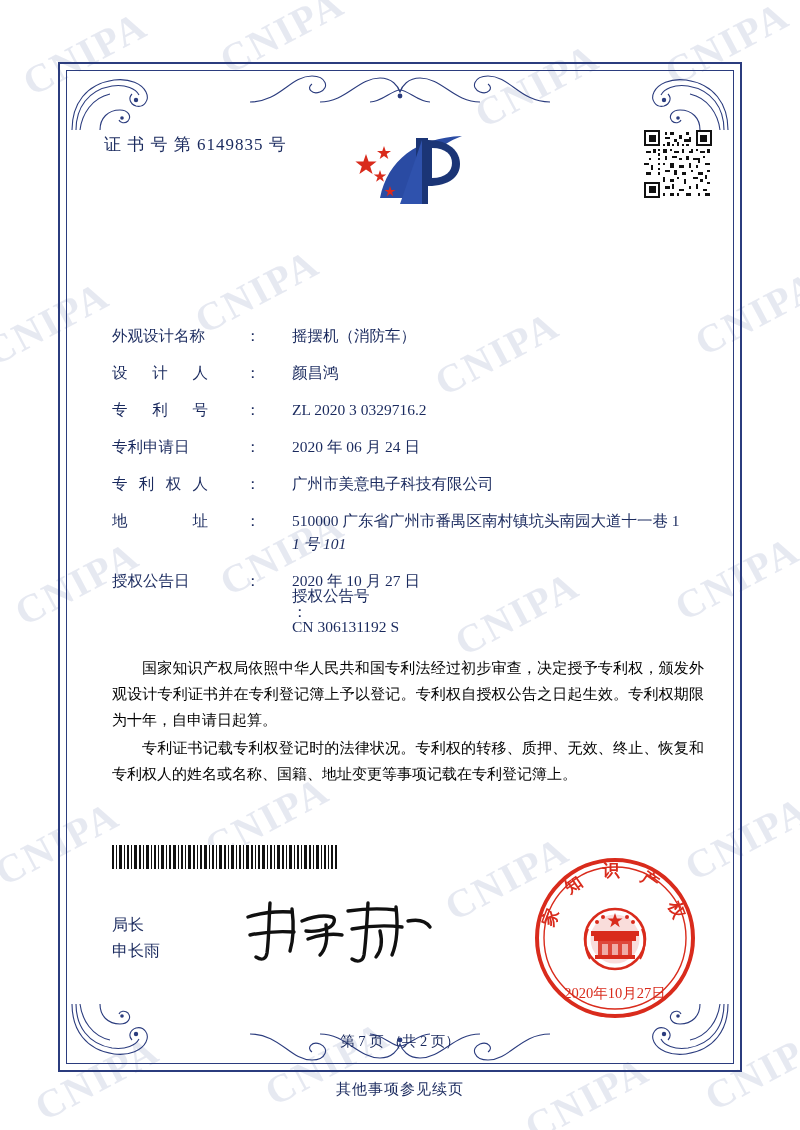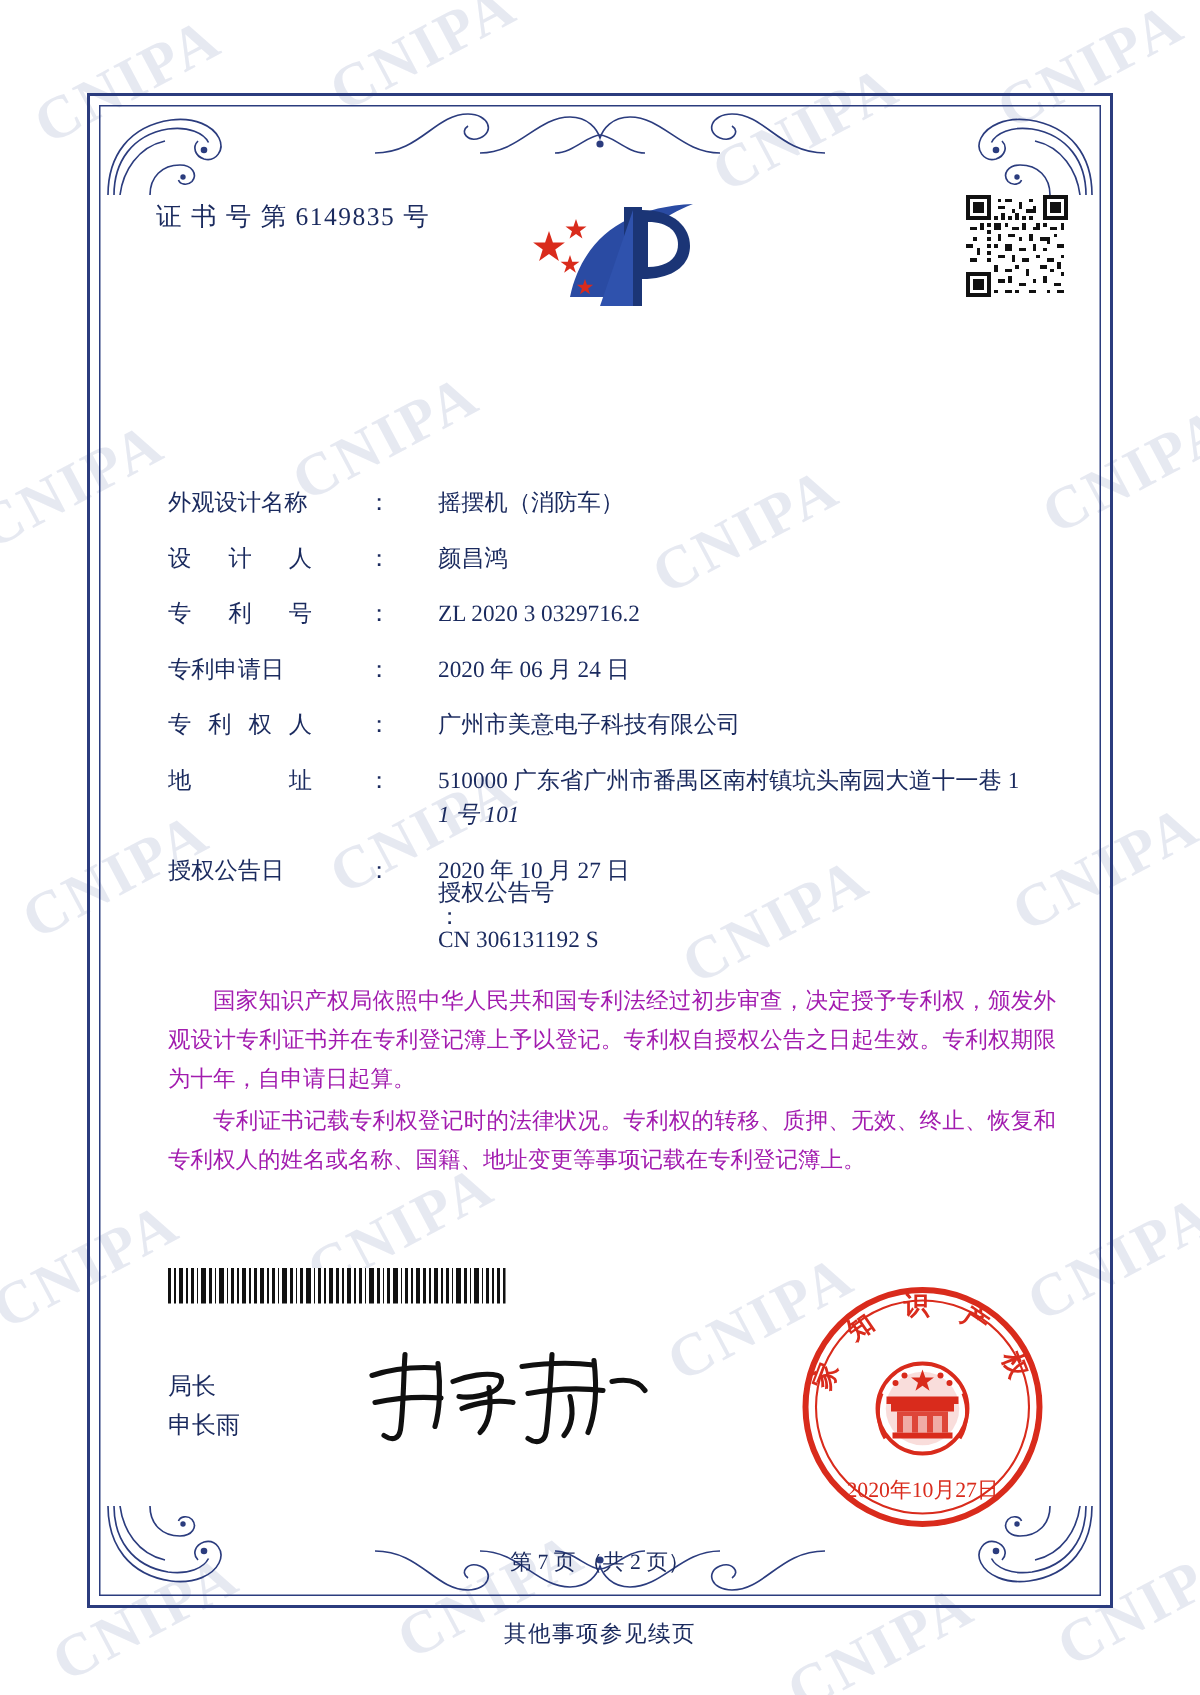--- a/index.html
+++ b/index.html
@@ -183,21 +183,21 @@
 
   
   .paragraphs {
     position: absolute;
     left: 112px;
     right: 96px;
     top: 655px;
     font-size: 15px;
     line-height: 26px;
     text-align: justify;
-    color: #a21caf;
+    color: #000000;
   }
   .paragraphs p {
     margin: 0 0 2px 0;
     text-indent: 2em;
   }
 
   
   .barcode {
     position: absolute;
     left: 112px;

